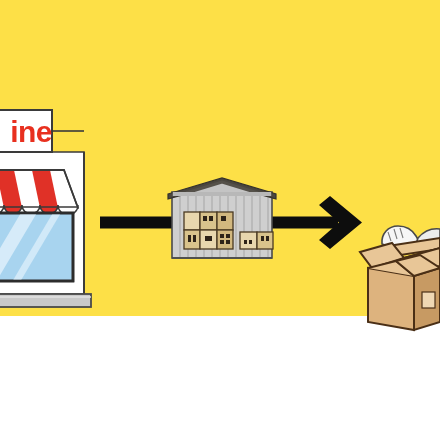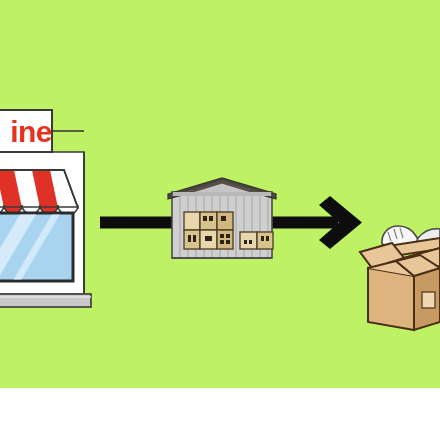--- a/index.html
+++ b/index.html
@@ -2,21 +2,21 @@
 <html><head>
 <meta charset="utf-8">
 <style>
   html,body{margin:0;padding:0;}
   body{
     width:440px;height:440px;
     background:#ffffff;
     font-family:"Liberation Sans", sans-serif;
     overflow:hidden;
   }
-  #scene{position:relative;width:440px;height:388px;background:#bef264;}
+  #scene{position:relative;width:440px;height:316px;background:#fde047;}
   .layer{position:absolute;top:0;left:0;width:440px;height:440px;}
   .sign-text{
     position:absolute;
     font-family:"Liberation Sans", sans-serif;
     font-weight:bold;
     font-size:30px;
     color:#e8301f;
     letter-spacing:-0.5px;
     left:-6px;top:115px;
     width:58px;

